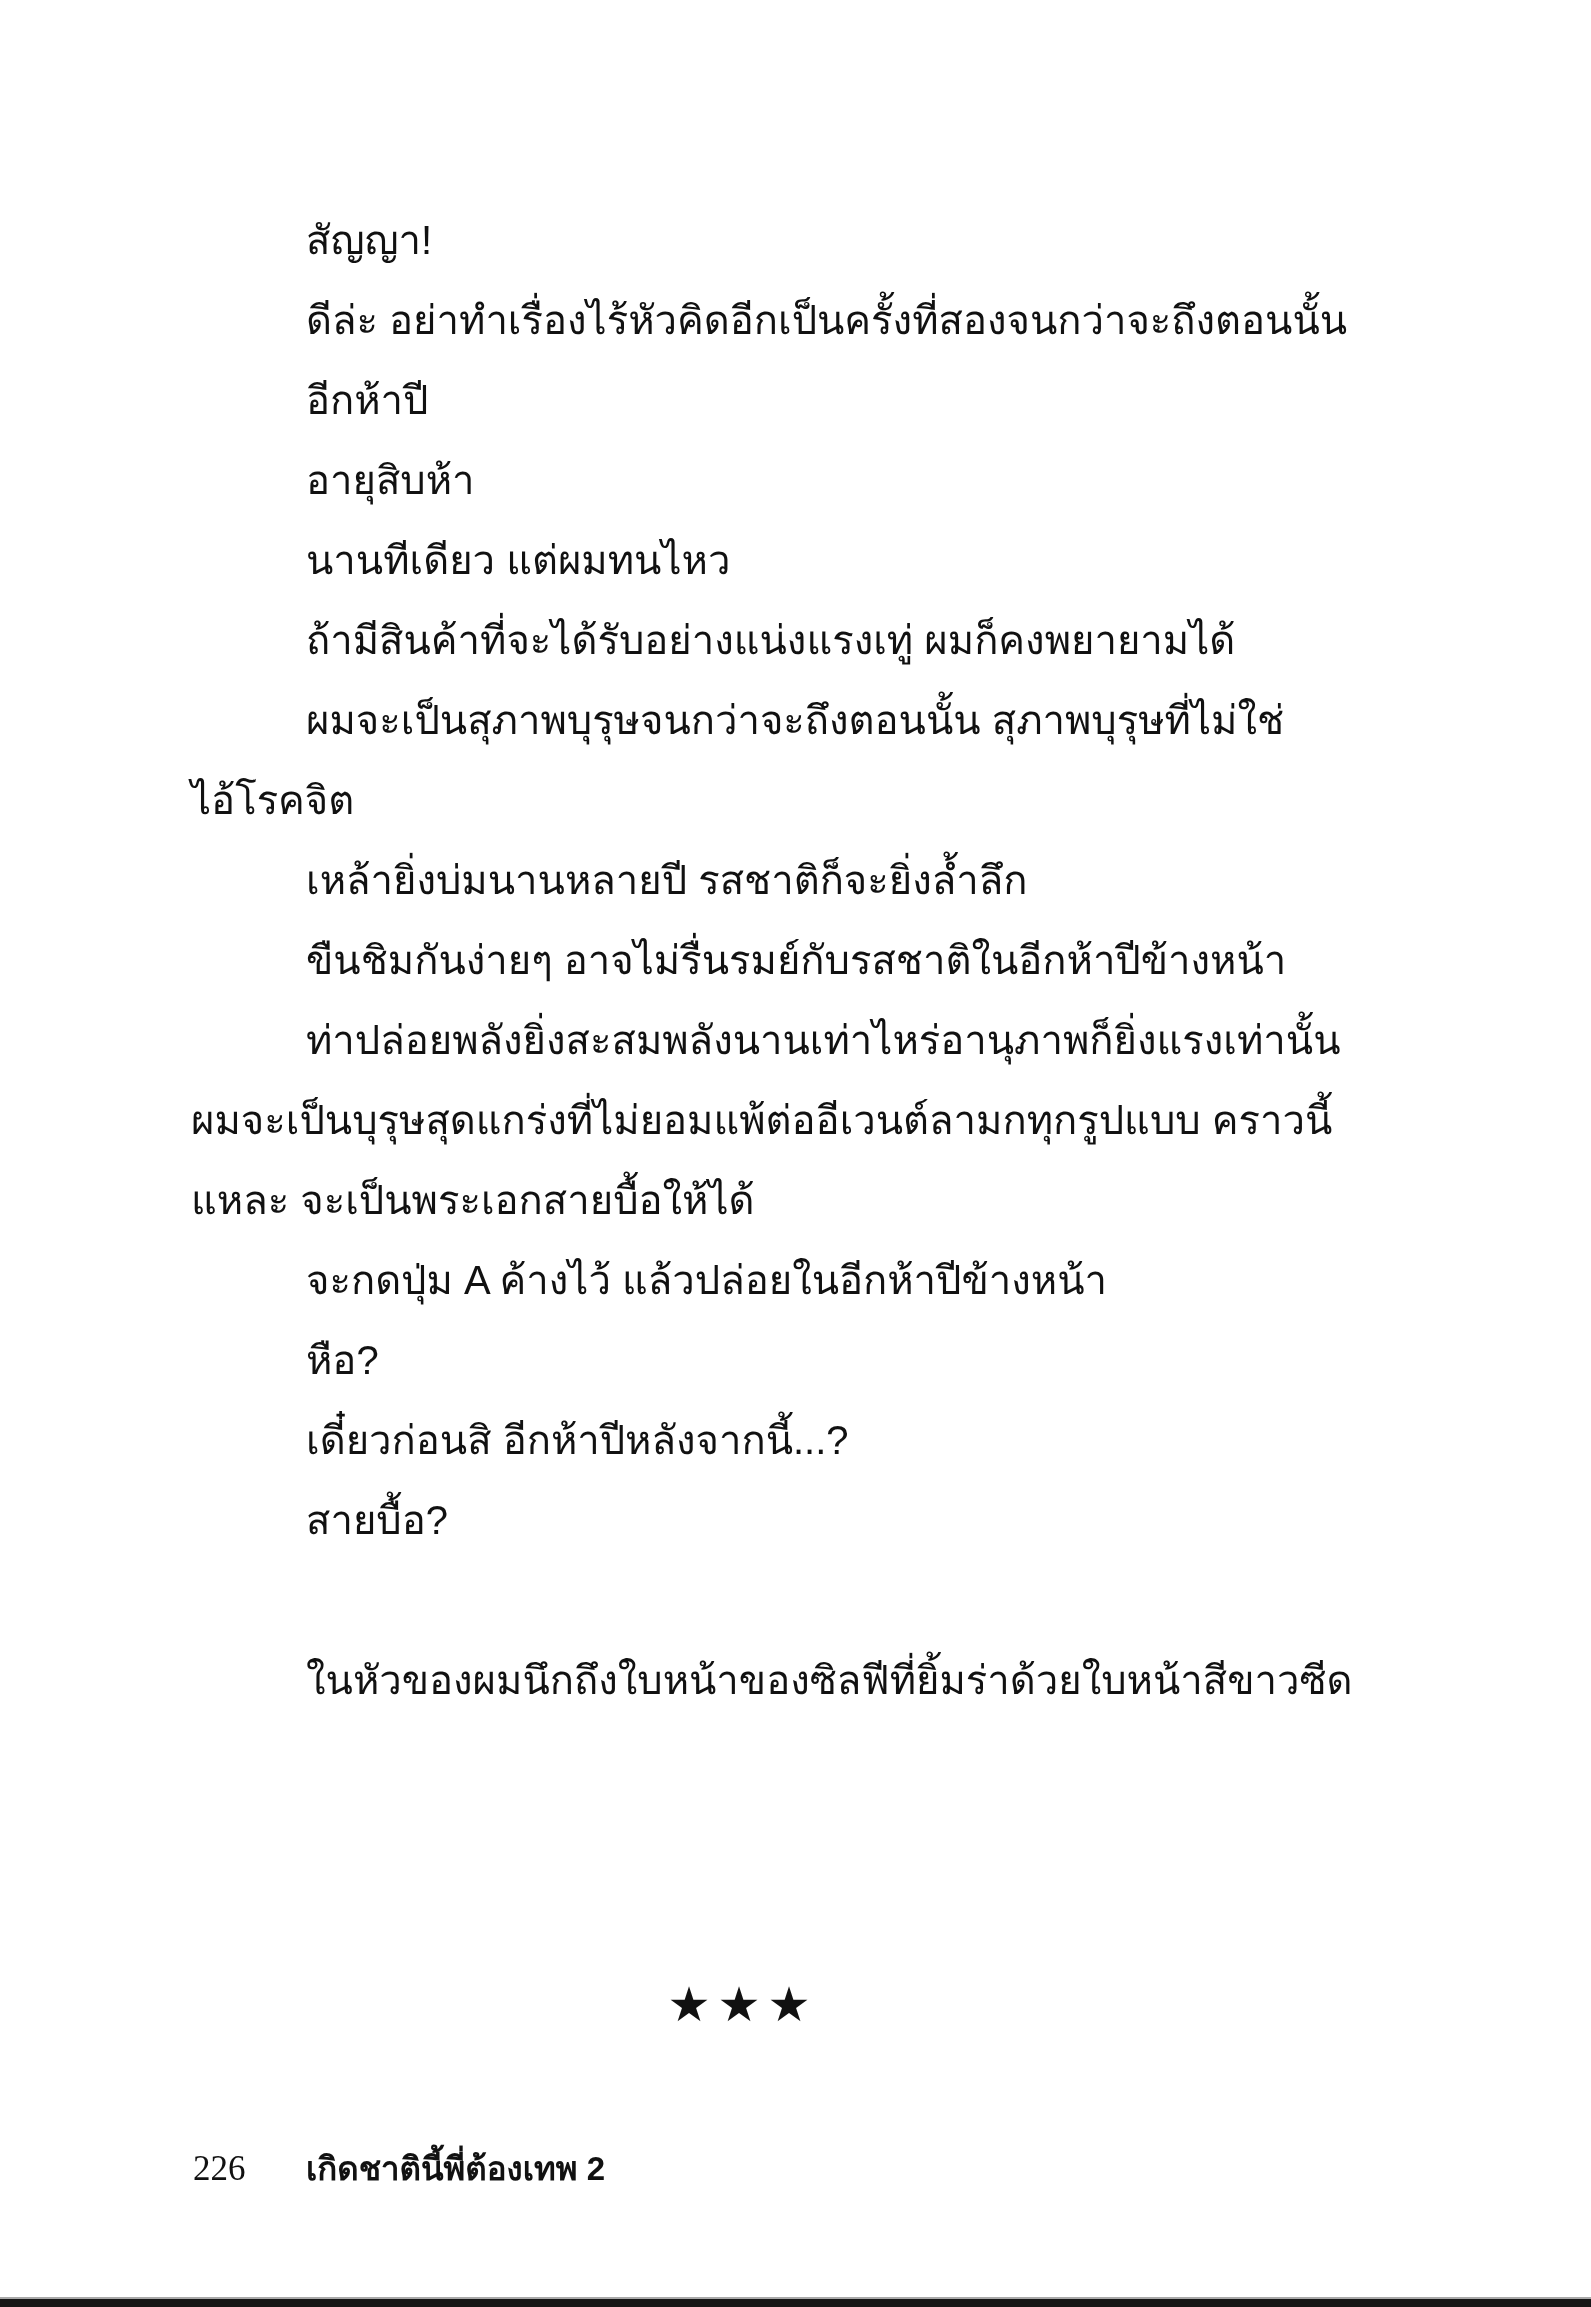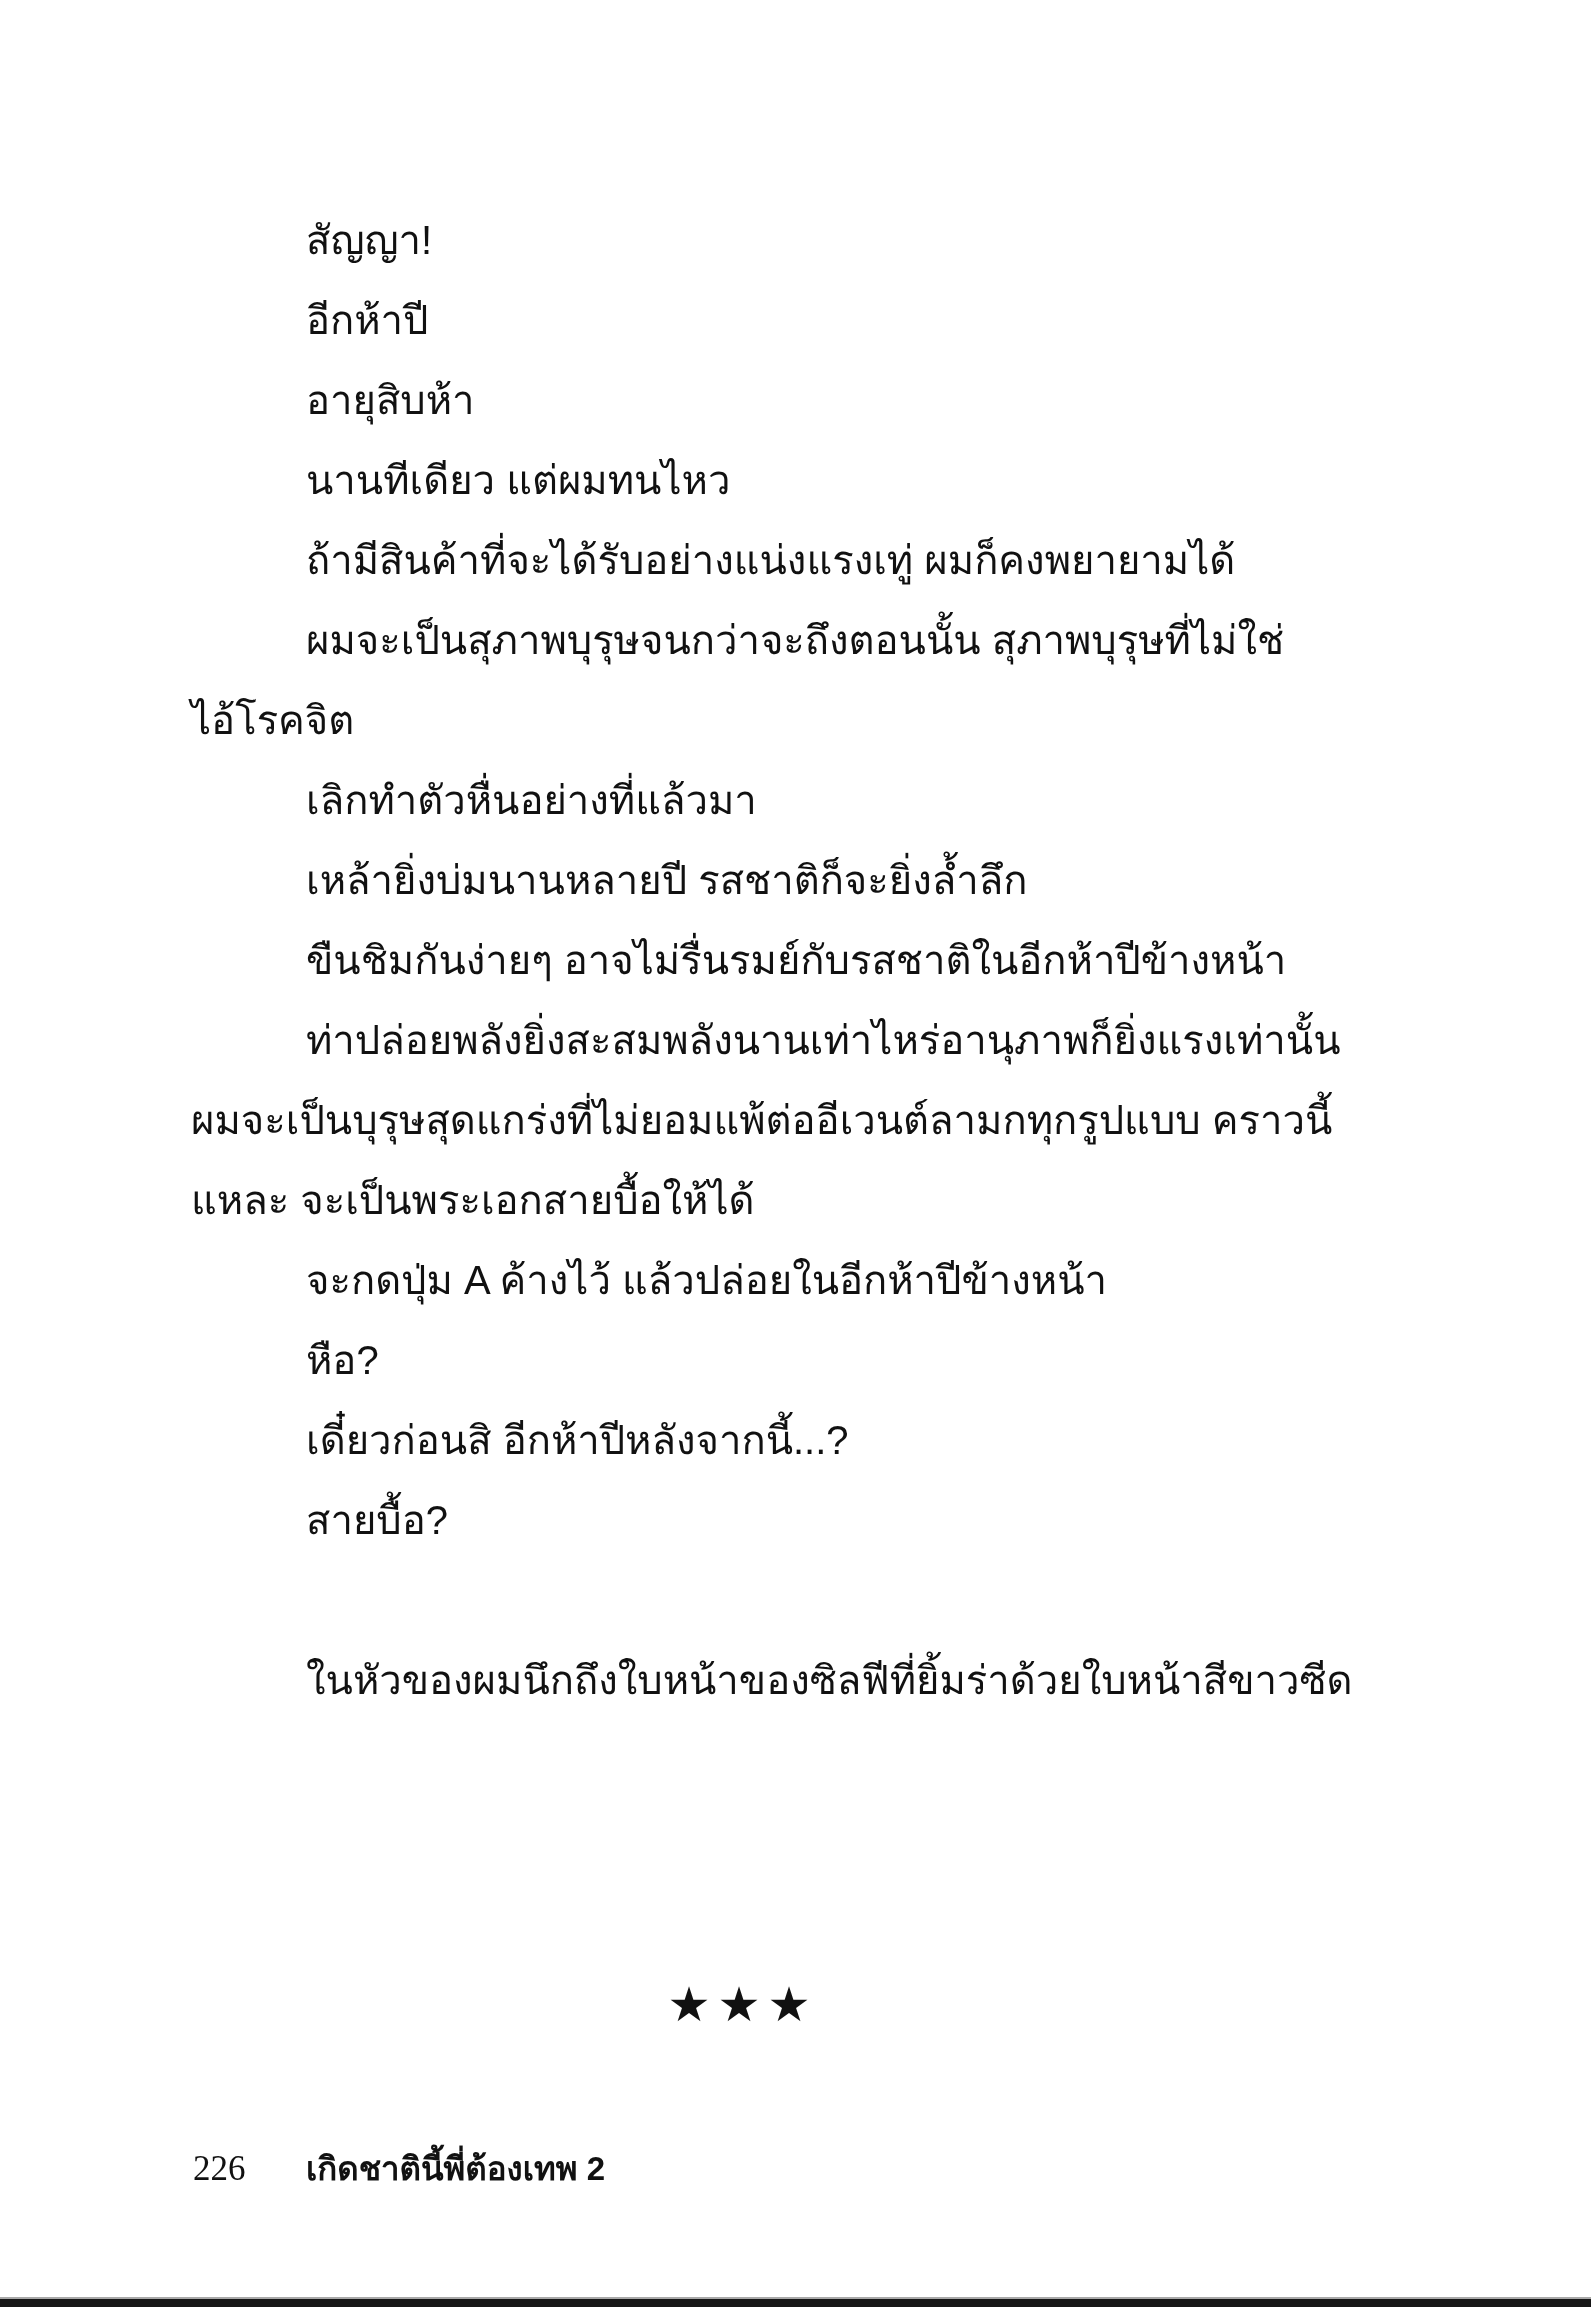--- a/index.html
+++ b/index.html
@@ -85,27 +85,27 @@
     box-sizing: border-box;
   }
 </style>
 </head>
 <body>
 
 <div class="page">
 
   <div class="text-block">
       <div class="line indent">สัญญา!</div>
+      <div class="line indent">ดีล่ะ อย่าทำเรื่องไร้หัวคิดอีกเป็นครั้งที่สองจนกว่าจะถึงตอนนั้น</div>
       <div class="line indent">อีกห้าปี</div>
       <div class="line indent">อายุสิบห้า</div>
       <div class="line indent">นานทีเดียว แต่ผมทนไหว</div>
       <div class="line indent">ถ้ามีสินค้าที่จะได้รับอย่างแน่งแรงเทู่ ผมก็คงพยายามได้</div>
       <div class="line indent">ผมจะเป็นสุภาพบุรุษจนกว่าจะถึงตอนนั้น สุภาพบุรุษที่ไม่ใช่</div>
       <div class="line">ไอ้โรคจิต</div>
-      <div class="line indent">เลิกทำตัวหื่นอย่างที่แล้วมา</div>
       <div class="line indent">เหล้ายิ่งบ่มนานหลายปี รสชาติก็จะยิ่งล้ำลึก</div>
       <div class="line indent">ขืนชิมกันง่ายๆ อาจไม่รื่นรมย์กับรสชาติในอีกห้าปีข้างหน้า</div>
       <div class="line indent">ท่าปล่อยพลังยิ่งสะสมพลังนานเท่าไหร่อานุภาพก็ยิ่งแรงเท่านั้น</div>
       <div class="line">ผมจะเป็นบุรุษสุดแกร่งที่ไม่ยอมแพ้ต่ออีเวนต์ลามกทุกรูปแบบ คราวนี้</div>
       <div class="line">แหละ จะเป็นพระเอกสายบื้อให้ได้</div>
       <div class="line indent">จะกดปุ่ม A ค้างไว้ แล้วปล่อยในอีกห้าปีข้างหน้า</div>
       <div class="line indent">หือ?</div>
       <div class="line indent">เดี๋ยวก่อนสิ อีกห้าปีหลังจากนี้...?</div>
       <div class="line indent">สายบื้อ?</div>
       <div class="line">&nbsp;</div>

